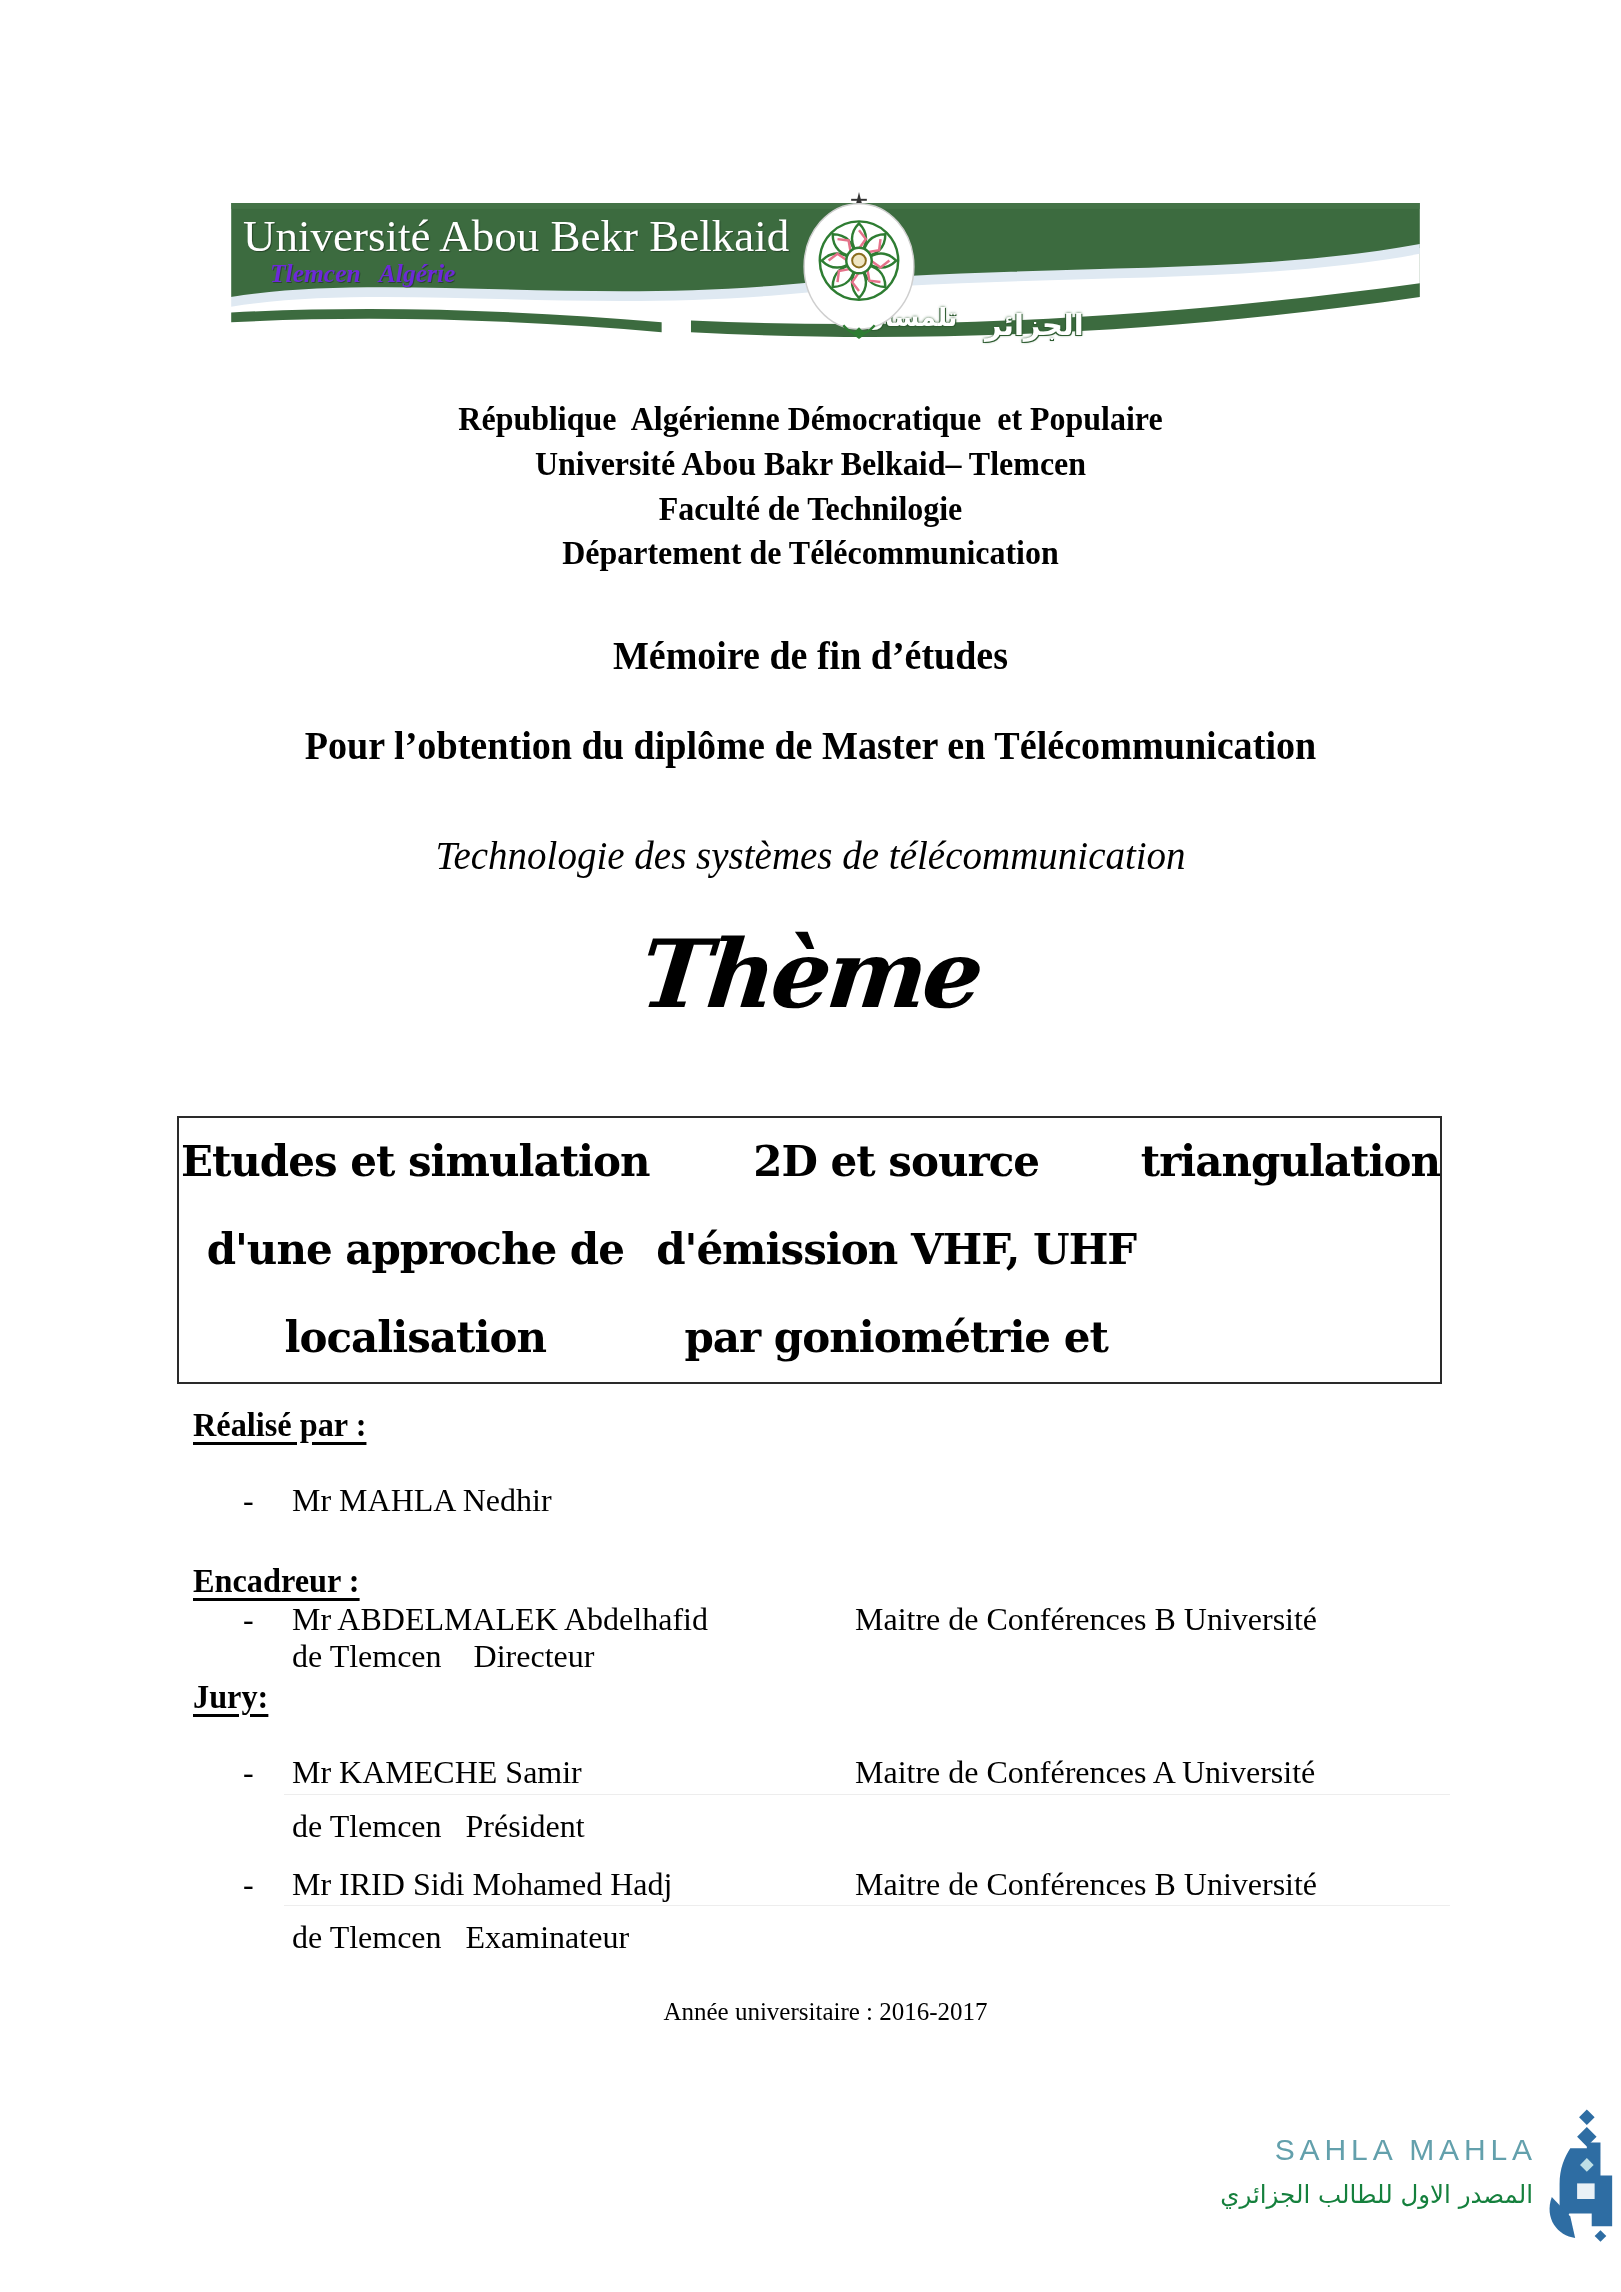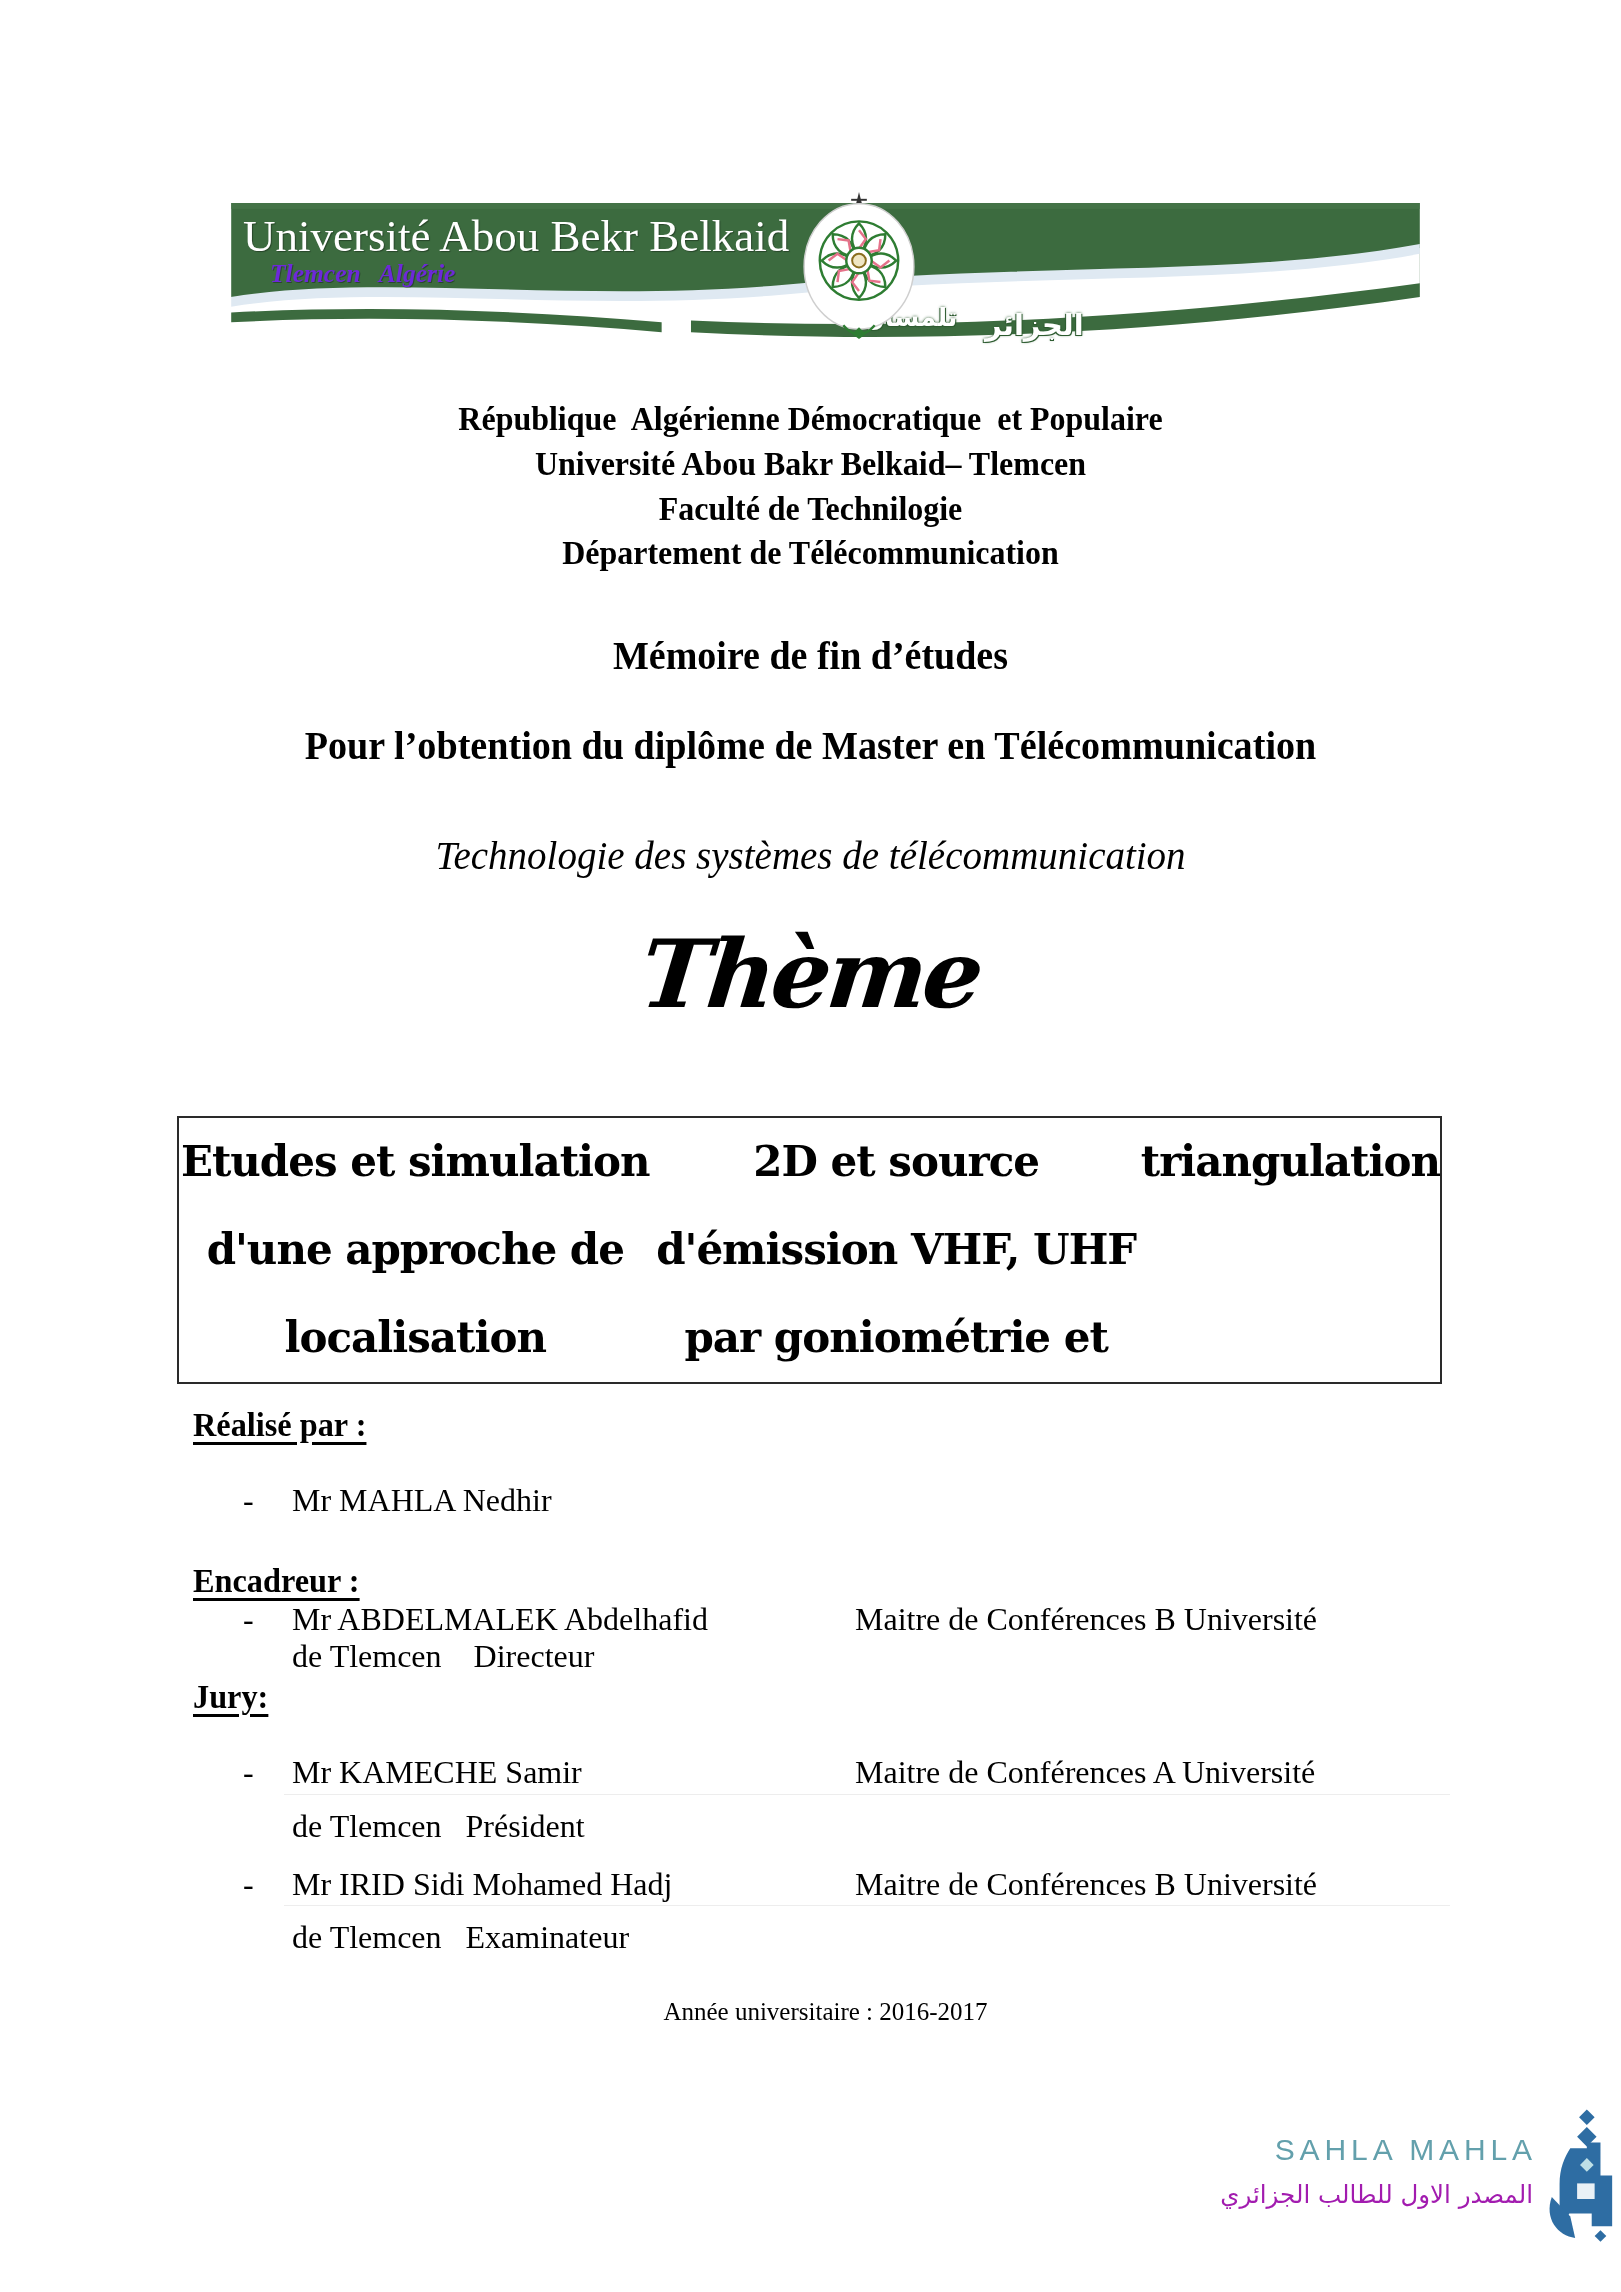--- a/index.html
+++ b/index.html
@@ -79,21 +79,21 @@
 
   
   .brand-text{
     right:84px;top:2133px;
     font-family:"Liberation Sans",sans-serif;font-weight:normal;
     font-size:30px;letter-spacing:4.9px;color:#63a0ac;
   }
   .brand-tagline{
     right:88px;top:2180px;direction:rtl;
     font-family:"DejaVu Sans",sans-serif;
-    font-size:24.5px;color:#a21caf;
+    font-size:24.5px;color:#15803d;
   }
   .brand-icon{left:1544px;top:2107px;}
 </style>
 </head>
 <body>
 
 <div class="page">
 
   <div class="abs banner">
     <svg width="1191" height="135" viewBox="0 0 1215 138">

